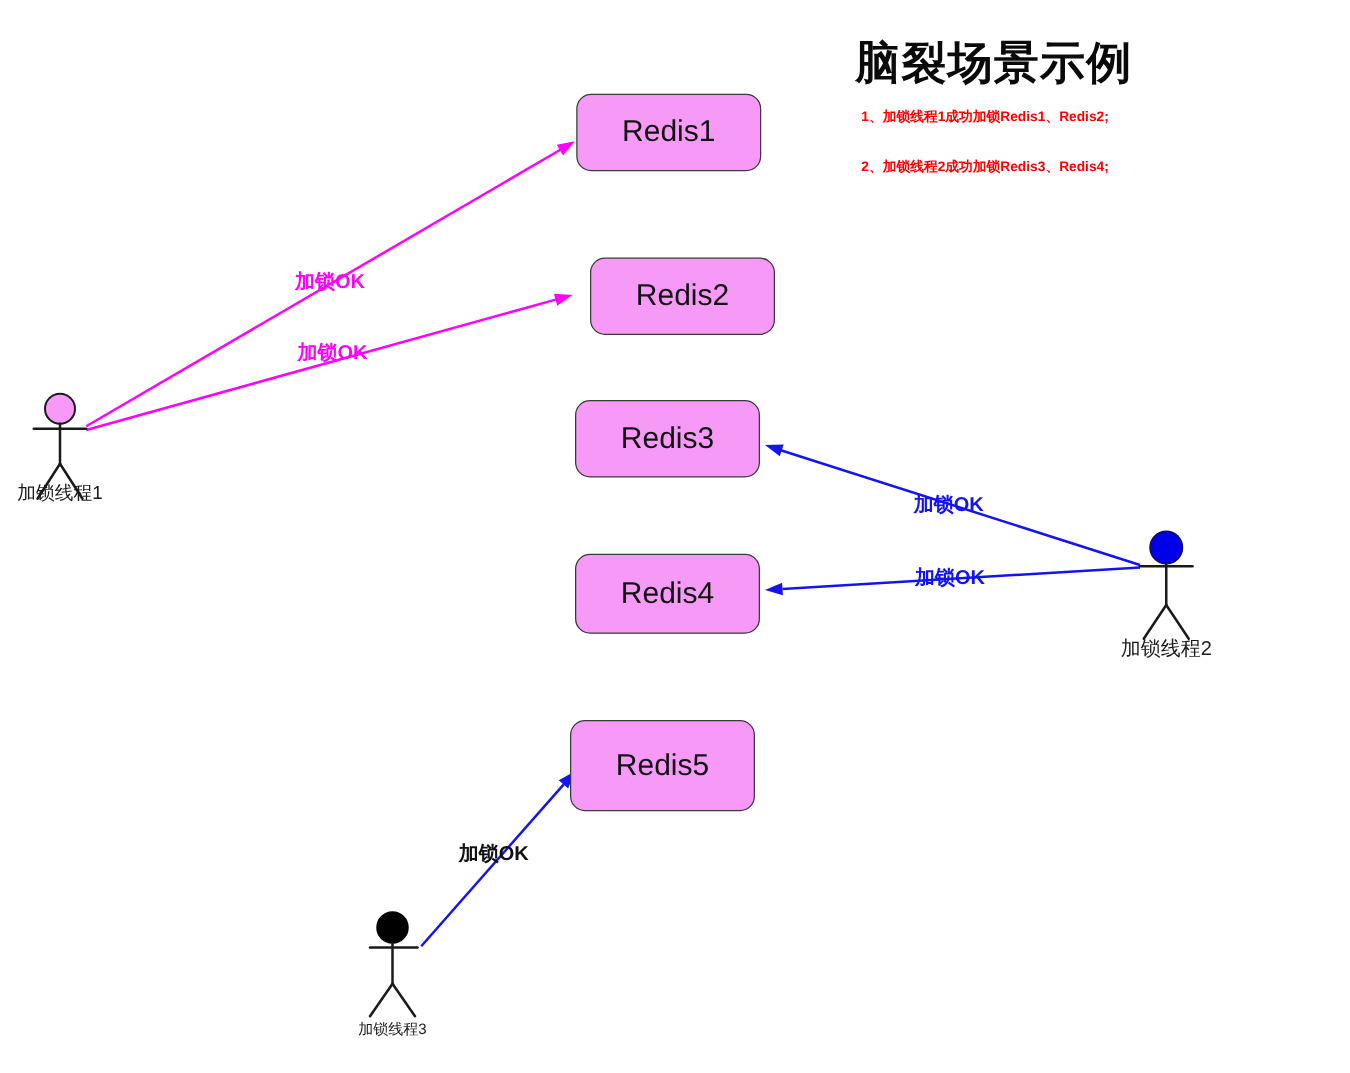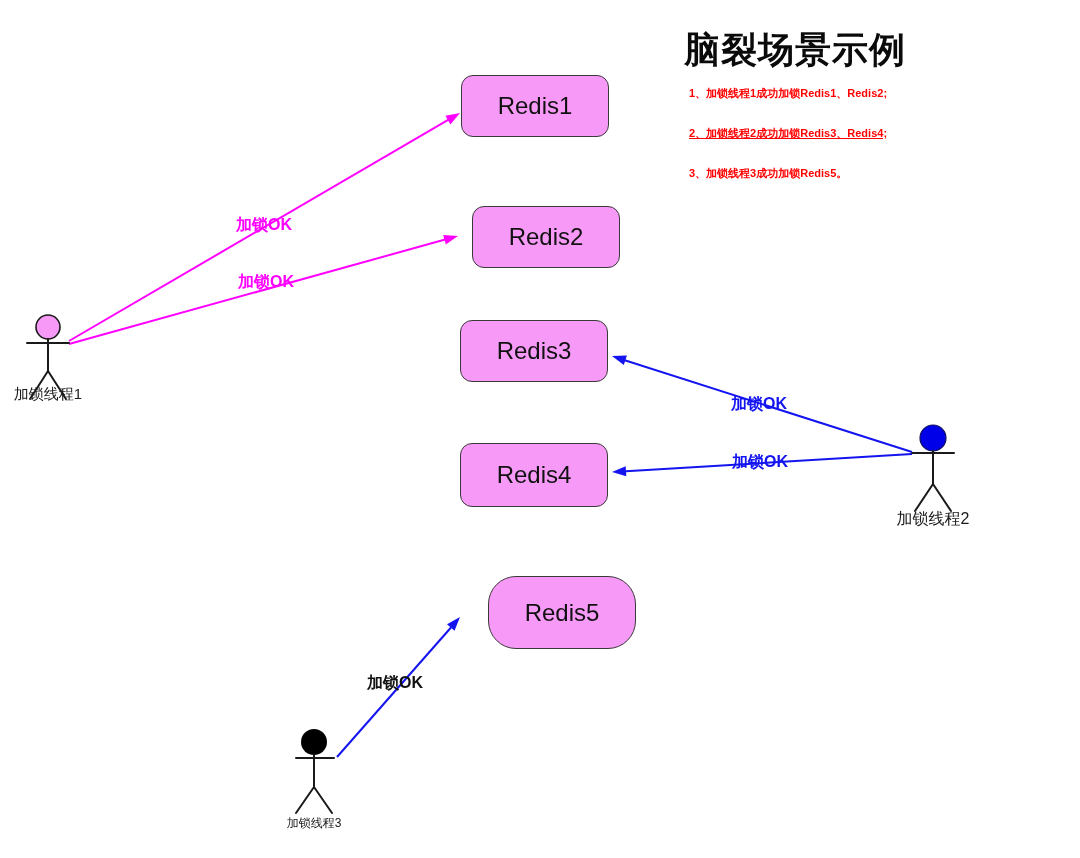--- a/index.html
+++ b/index.html
@@ -111,32 +111,31 @@
   </div>
   <div class="node" style="left:460px;top:206px;margin-left:12px;">
     <span>Redis2</span>
   </div>
   <div class="node" style="left:460px;top:320px;">
     <span>Redis3</span>
   </div>
   <div class="node" style="left:460px;top:443px;height:64px;">
     <span>Redis4</span>
   </div>
-  <div class="node" style="left:488px;top:576px;height:73px;border-radius:28px;">
+  <div class="node" style="left:456px;top:576px;height:73px;">
     <span>Redis5</span>
   </div>
 
   <div class="edge-label lbl-magenta" style="left:264px;top:215px;">加锁OK</div>
   <div class="edge-label lbl-magenta" style="left:266px;top:272px;">加锁OK</div>
   <div class="edge-label lbl-blue" style="left:759px;top:394px;">加锁OK</div>
   <div class="edge-label lbl-blue" style="left:760px;top:452px;">加锁OK</div>
   <div class="edge-label lbl-black" style="left:395px;top:673px;">加锁OK</div>
 
   <div class="actor-label" style="left:48px;top:385px;">加锁线程1</div>
   <div class="actor-label" style="left:933px;top:509px;font-size:16px;">加锁线程2</div>
   <div class="actor-label" style="left:314px;top:815px;font-size:12px;">加锁线程3</div>
 
   <div class="diagram-title">脑裂场景示例</div>
   <div class="note-line" style="top:86px;">1、加锁线程1成功加锁Redis1、Redis2;</div>
-  <div class="note-line" style="top:126px;text-decoration:underline;">2、加锁线程2成功加锁Redis3、Redis4;</div>
-  <div class="note-line" style="top:166px;">3、加锁线程3成功加锁Redis5。</div>
+  <div class="note-line" style="top:126px;">2、加锁线程2成功加锁Redis3、Redis4;</div>
 
 </div>
 
 </body></html>

